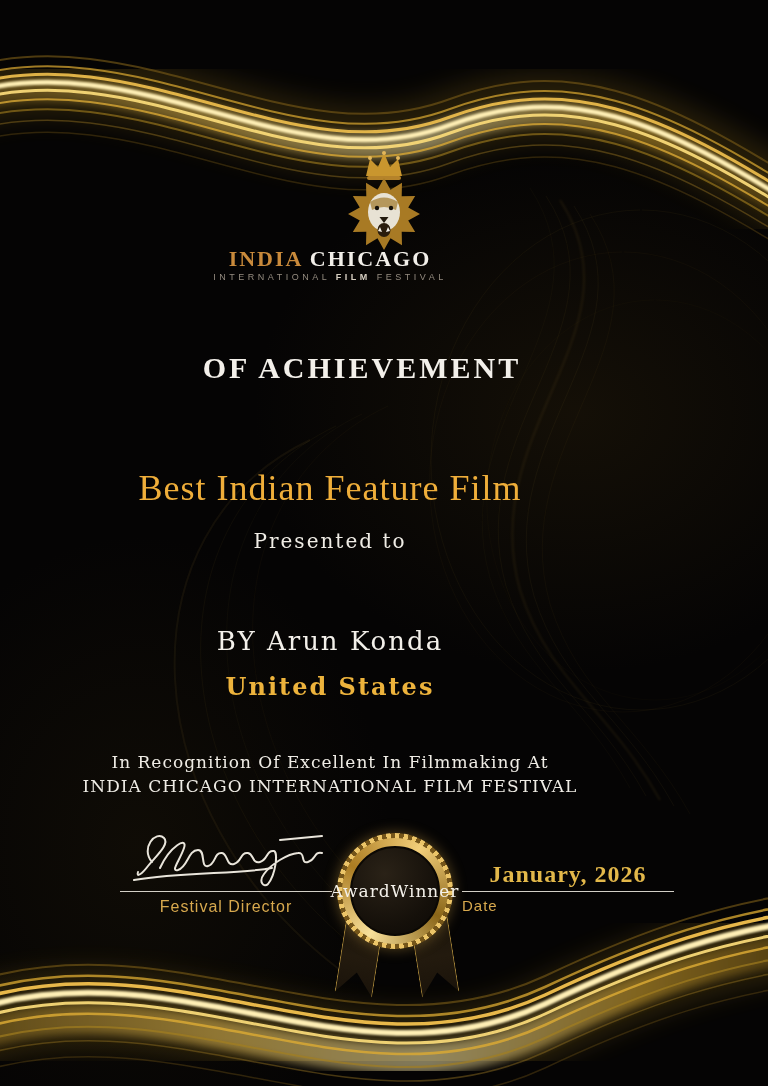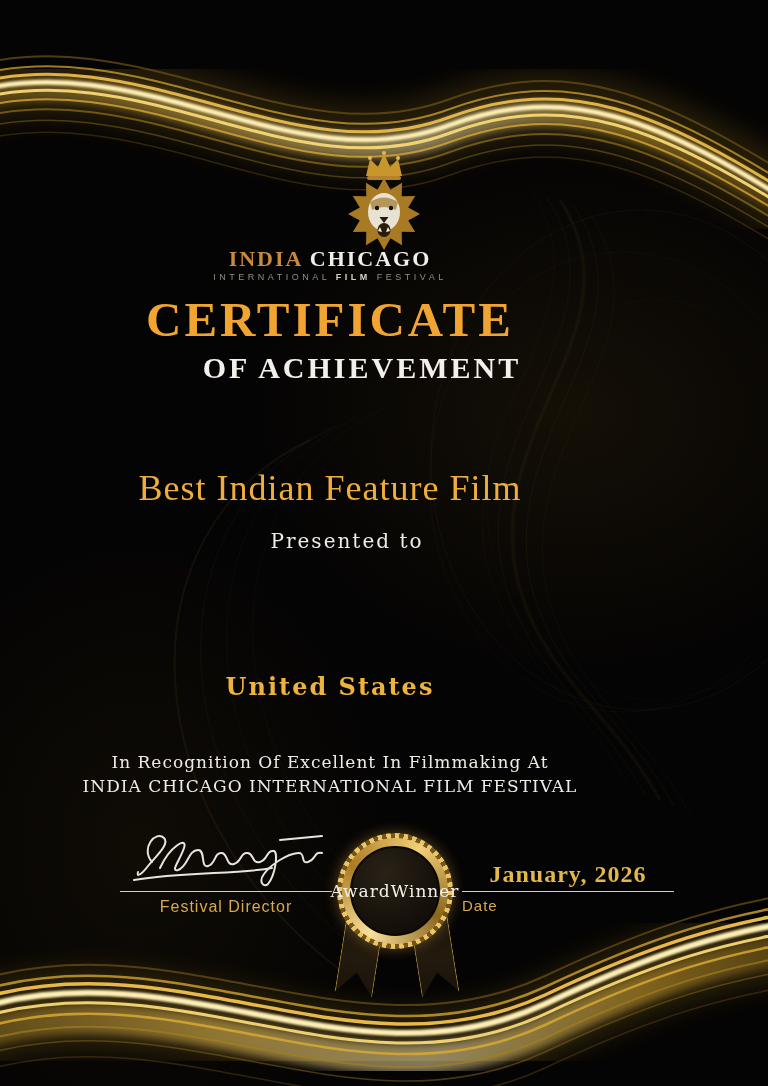--- a/index.html
+++ b/index.html
@@ -17,21 +17,21 @@
 
   
   .brand{top:246px;font-size:22px;letter-spacing:2px;font-weight:bold;}
   .brand .india{color:#C98A3B;}
   .brand .chicago{color:#F2EFE9;}
   .tagline{top:272px;font-family:"Liberation Sans",sans-serif;font-size:9px;letter-spacing:3.5px;color:#958C80;}
   .tagline .mid{color:#D8D0C2;font-weight:bold;}
   .title-main{top:291px;font-size:49px;font-weight:bold;letter-spacing:3px;color:#F0A431;}
   .title-sub{top:351px;font-size:30px;font-weight:bold;letter-spacing:3px;color:#F3F0EA;padding-left:32px;}
   .category{top:467px;font-size:36px;color:#EFAE3A;letter-spacing:1px;}
-  .presented{top:529px;font-family:"DejaVu Serif",serif;font-size:20px;color:#EFECE5;letter-spacing:2px;margin-left:17px;}
+  .presented{top:529px;font-family:"DejaVu Serif",serif;font-size:20px;color:#EFECE5;letter-spacing:2px;}
   .recipient{top:556px;font-size:44px;color:#F3B73F;letter-spacing:4px;}
   .byline{top:626px;font-family:"DejaVu Serif",serif;font-size:26px;color:#F3F0EA;letter-spacing:2px;}
   .country{top:672px;font-family:"DejaVu Serif",serif;font-size:24px;font-weight:bold;color:#EDB33C;letter-spacing:2px;}
   .recog1{top:752px;font-family:"DejaVu Serif",serif;font-size:17px;color:#EFECE5;letter-spacing:1px;}
   .recog2{top:776px;font-family:"DejaVu Serif",serif;font-size:17px;color:#EFECE5;letter-spacing:1px;}
 
   
   .sig-line{top:891px;left:120px;width:212px;height:1px;background:#E9E5DB;opacity:.9;}
   .sig-role{top:898px;left:120px;width:212px;text-align:center;font-family:"Liberation Sans",sans-serif;
             font-size:16px;color:#D8A94E;letter-spacing:1px;}
@@ -162,25 +162,25 @@
   <div class="abs center brand">
     <span class="india">INDIA</span>
     <span class="chicago">CHICAGO</span>
   </div>
   <div class="abs center tagline">
     <span>INTERNATIONAL</span>
     <span class="mid">FILM</span>
     <span>FESTIVAL</span>
   </div>
 
-  <div class="abs center title-main">CERTIFICATE</div>
   <div class="abs center title-sub">OF ACHIEVEMENT</div>
 
   <div class="abs center category">Best Indian Feature Film</div>
   <div class="abs center presented">Presented to</div>
+  <div class="abs center byline">BY Arun Konda</div>
   <div class="abs center country">United States</div>
 
   <div class="abs center recog1">In Recognition Of Excellent In Filmmaking At</div>
   <div class="abs center recog2">INDIA CHICAGO INTERNATIONAL FILM FESTIVAL</div>
 
   <svg class="abs" style="left:122px;top:822px;" width="212" height="66" viewBox="0 0 212 66" aria-hidden="true">
     <g stroke="#E9E5DB" stroke-width="2" fill="none" stroke-linecap="round">
       <path d="M30,40 C18,26 34,8 42,16 C48,22 34,34 26,44 C20,52 14,56 16,50"></path>
       <path d="M38,46 C48,24 66,14 62,26 C58,38 48,50 56,48 C66,45 66,28 76,28 C84,28 78,46 86,44 C94,42 92,30 100,31 C106,32 104,44 112,42 C120,40 118,30 126,31 C132,32 130,42 138,40 C146,38 144,28 152,29 C156,30 154,52 146,62 C142,66 136,60 142,52 C150,41 166,32 176,31 C184,30 178,42 186,40 C194,38 192,29 200,31"></path>
       <path d="M158,18 L200,14"></path>

